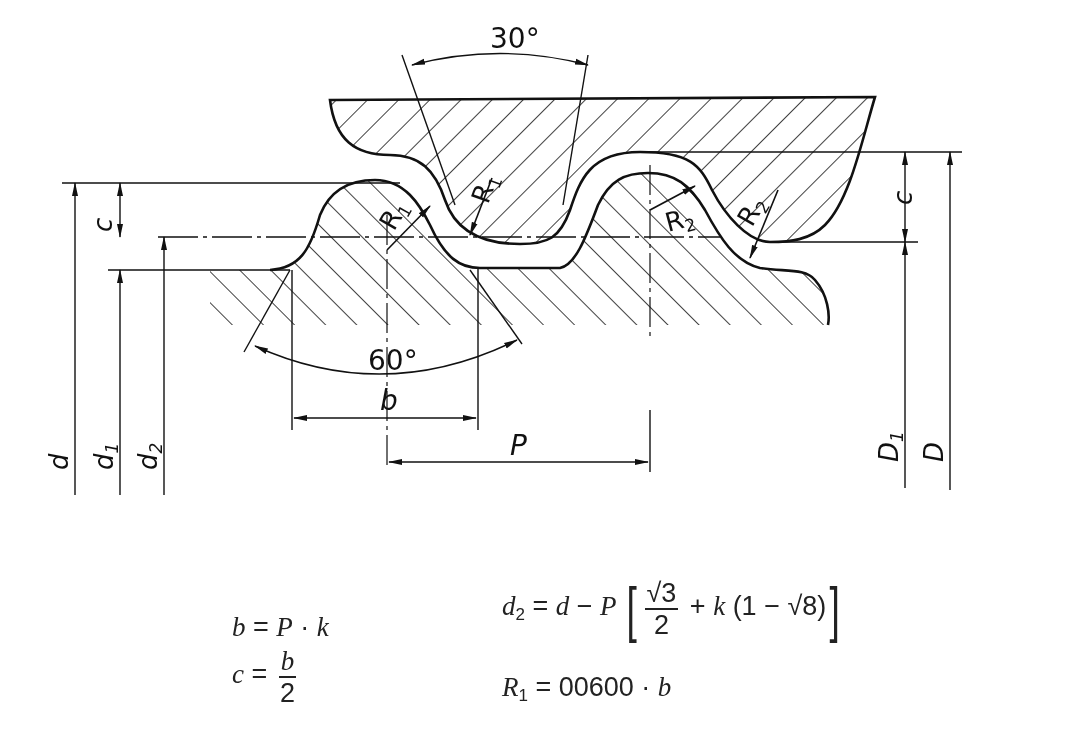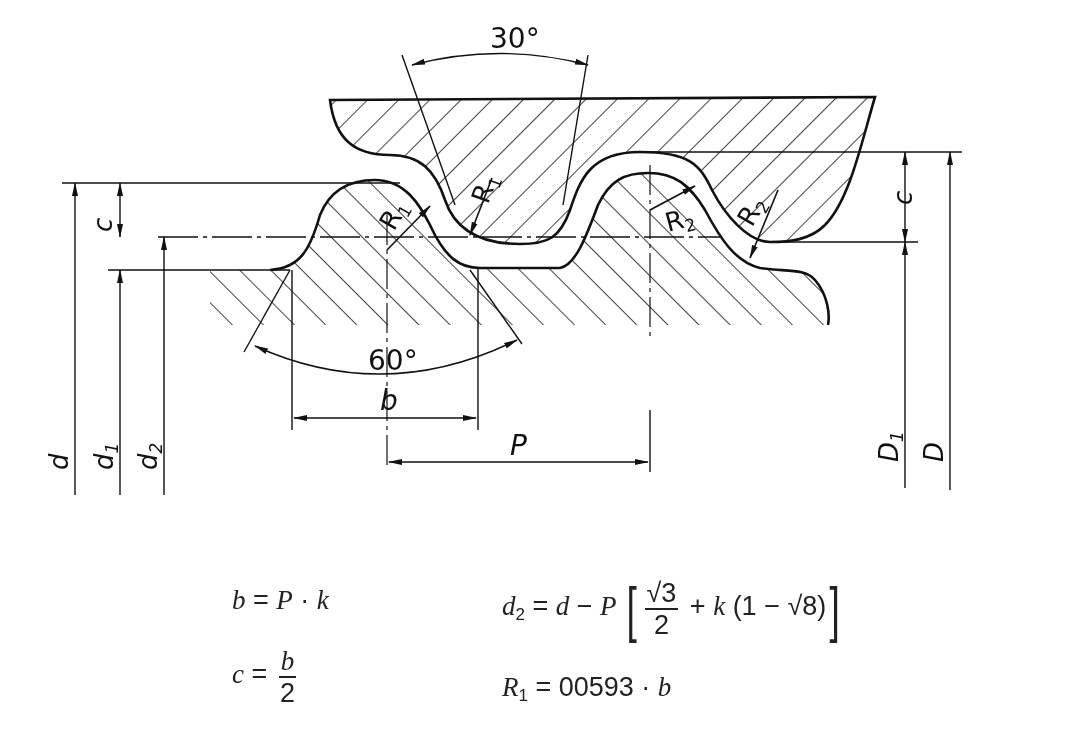--- a/index.html
+++ b/index.html
@@ -142,28 +142,28 @@
     <text class="lbl-up" font-style="italic"><tspan>d</tspan><tspan class="sub" dy="5">2</tspan></text>
   </g>
   <g transform="translate(898,462) rotate(-90)">
     <text class="lbl-up" font-style="italic"><tspan>D</tspan><tspan class="sub" dy="5">1</tspan></text>
   </g>
   <g transform="translate(943,462) rotate(-90)">
     <text class="lbl-up" font-style="italic">D</text>
   </g>
 </svg>
 
-<div class="formula" style="left:232px; top:585px;">
+<div class="formula" style="left:232px; top:612px;">
   <span class="v">b</span><span class="n"> = </span><span class="v">P</span><span class="n"> · </span><span class="v">k</span>
 </div>
 
 <div class="formula" style="left:232px; top:646px;">
   <span class="v">c</span><span class="n"> = </span><span class="frac"><span class="num v">b</span><span class="den n">2</span></span>
 </div>
 
 <div class="formula" style="left:502px; top:570px;margin-top:8px;">
   <span class="v">d</span><sub class="s n">2</sub><span class="n"> = </span><span class="v">d</span><span class="n"> − </span><span class="v">P</span>
   <span class="bracket n">[</span><span class="frac"><span class="num n">√3</span><span class="den n">2</span></span><span class="n"> + </span><span class="v">k</span><span class="n"> (1 − √8)</span><span class="bracket n">]</span>
 </div>
 
 <div class="formula" style="left:502px; top:672px;">
-  <span class="v">R</span><sub class="s n">1</sub><span class="n"> = </span><span class="n">00593</span><span class="n"> · </span><span class="v">b</span>
+  <span class="v">R</span><sub class="s n">1</sub><span class="n"> = </span><span class="n">00600</span><span class="n"> · </span><span class="v">b</span>
 </div>
 
 </body></html>

